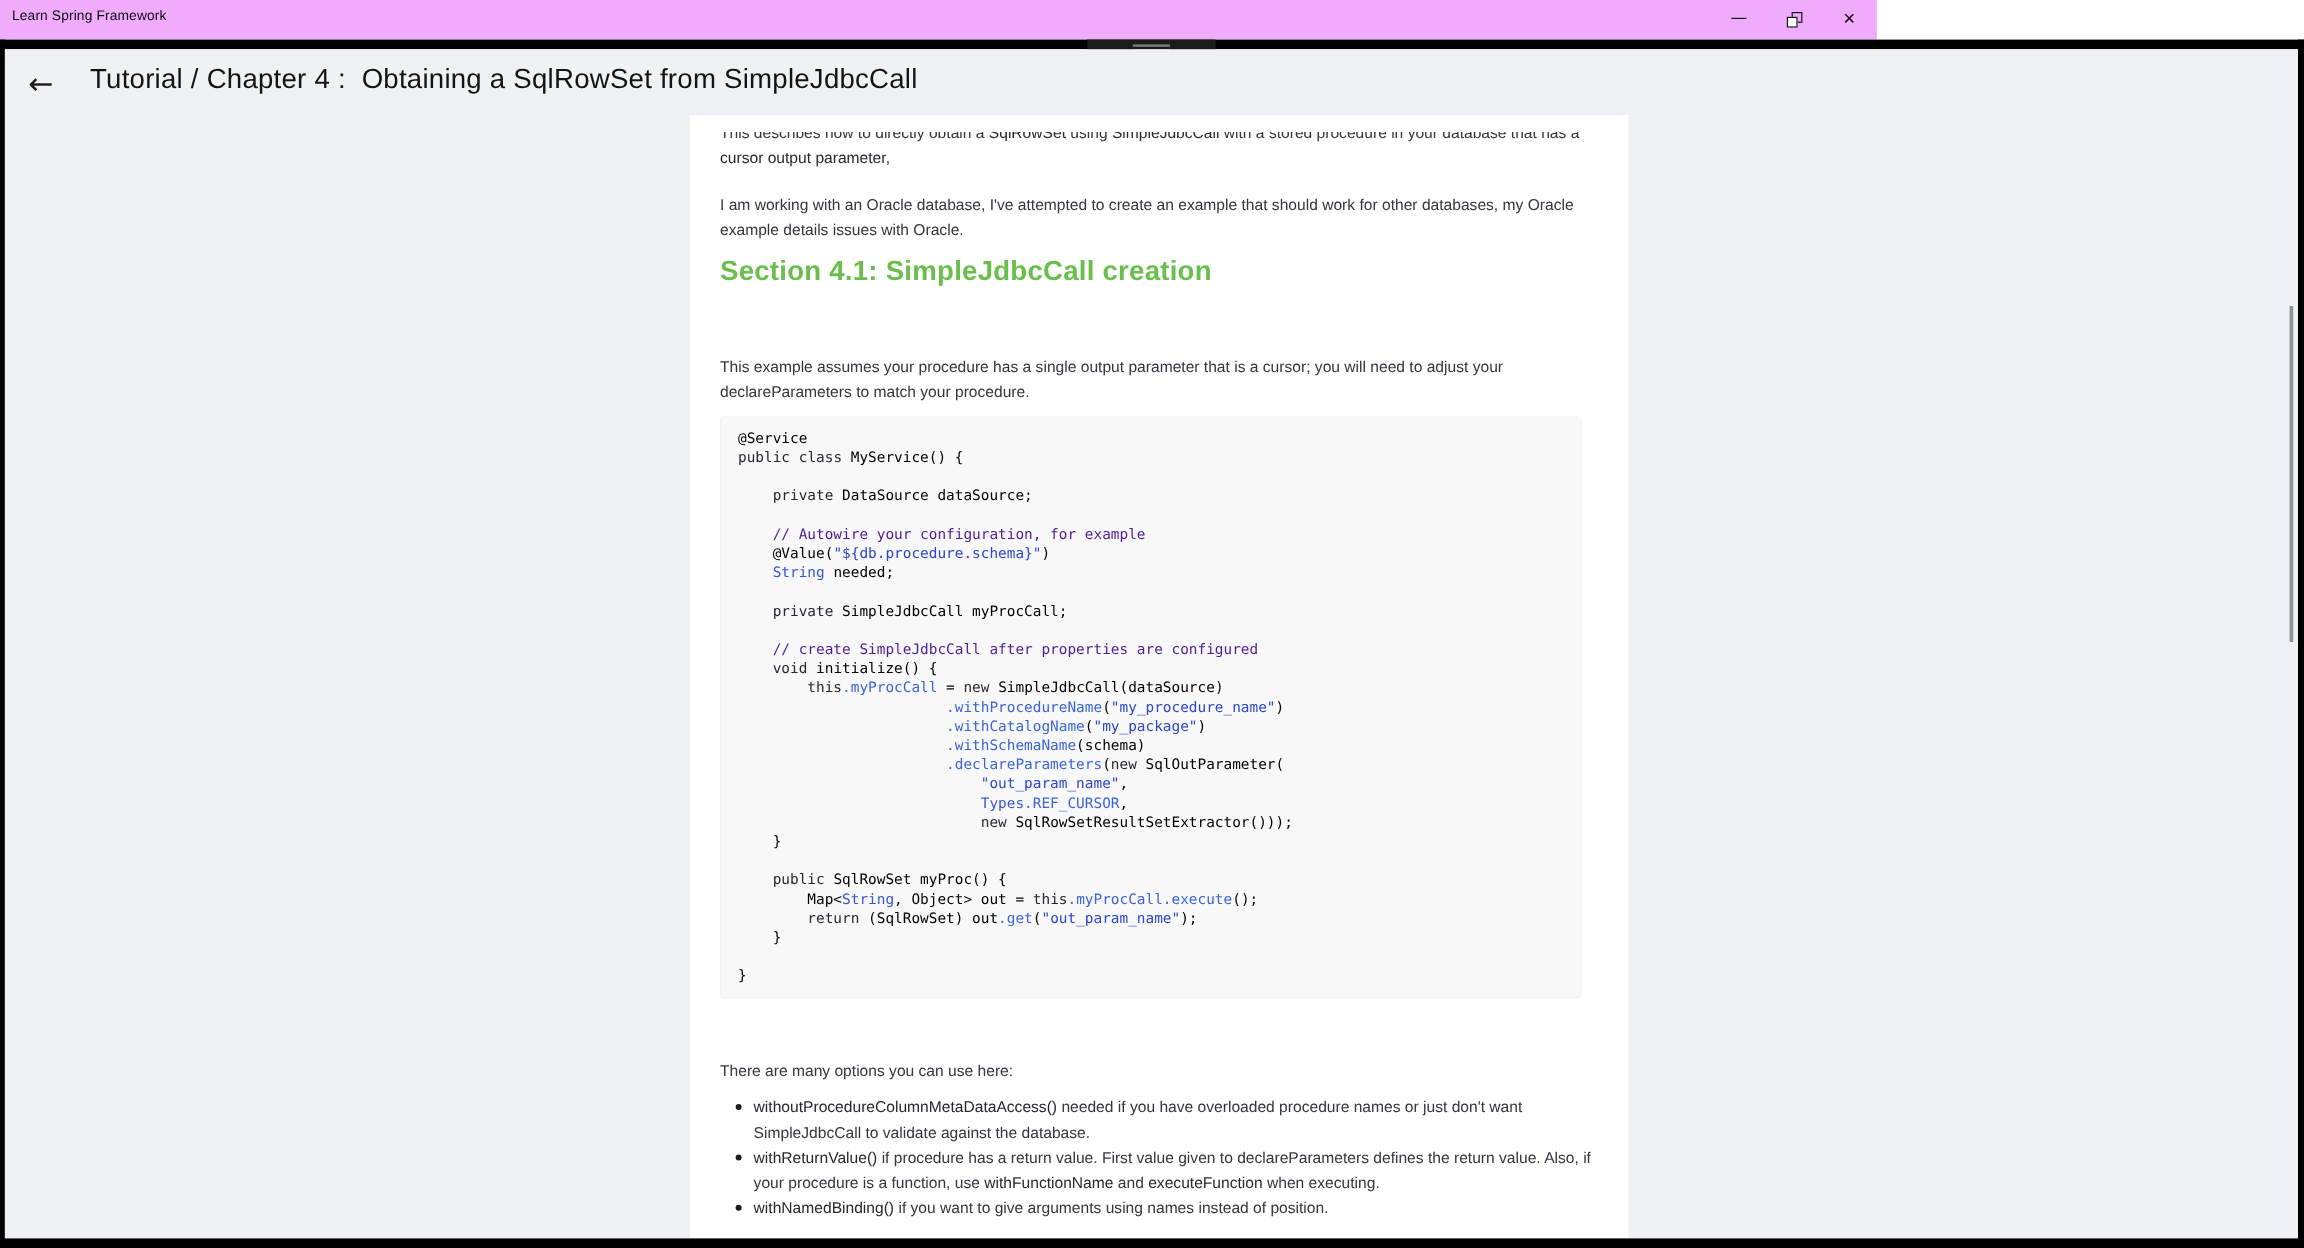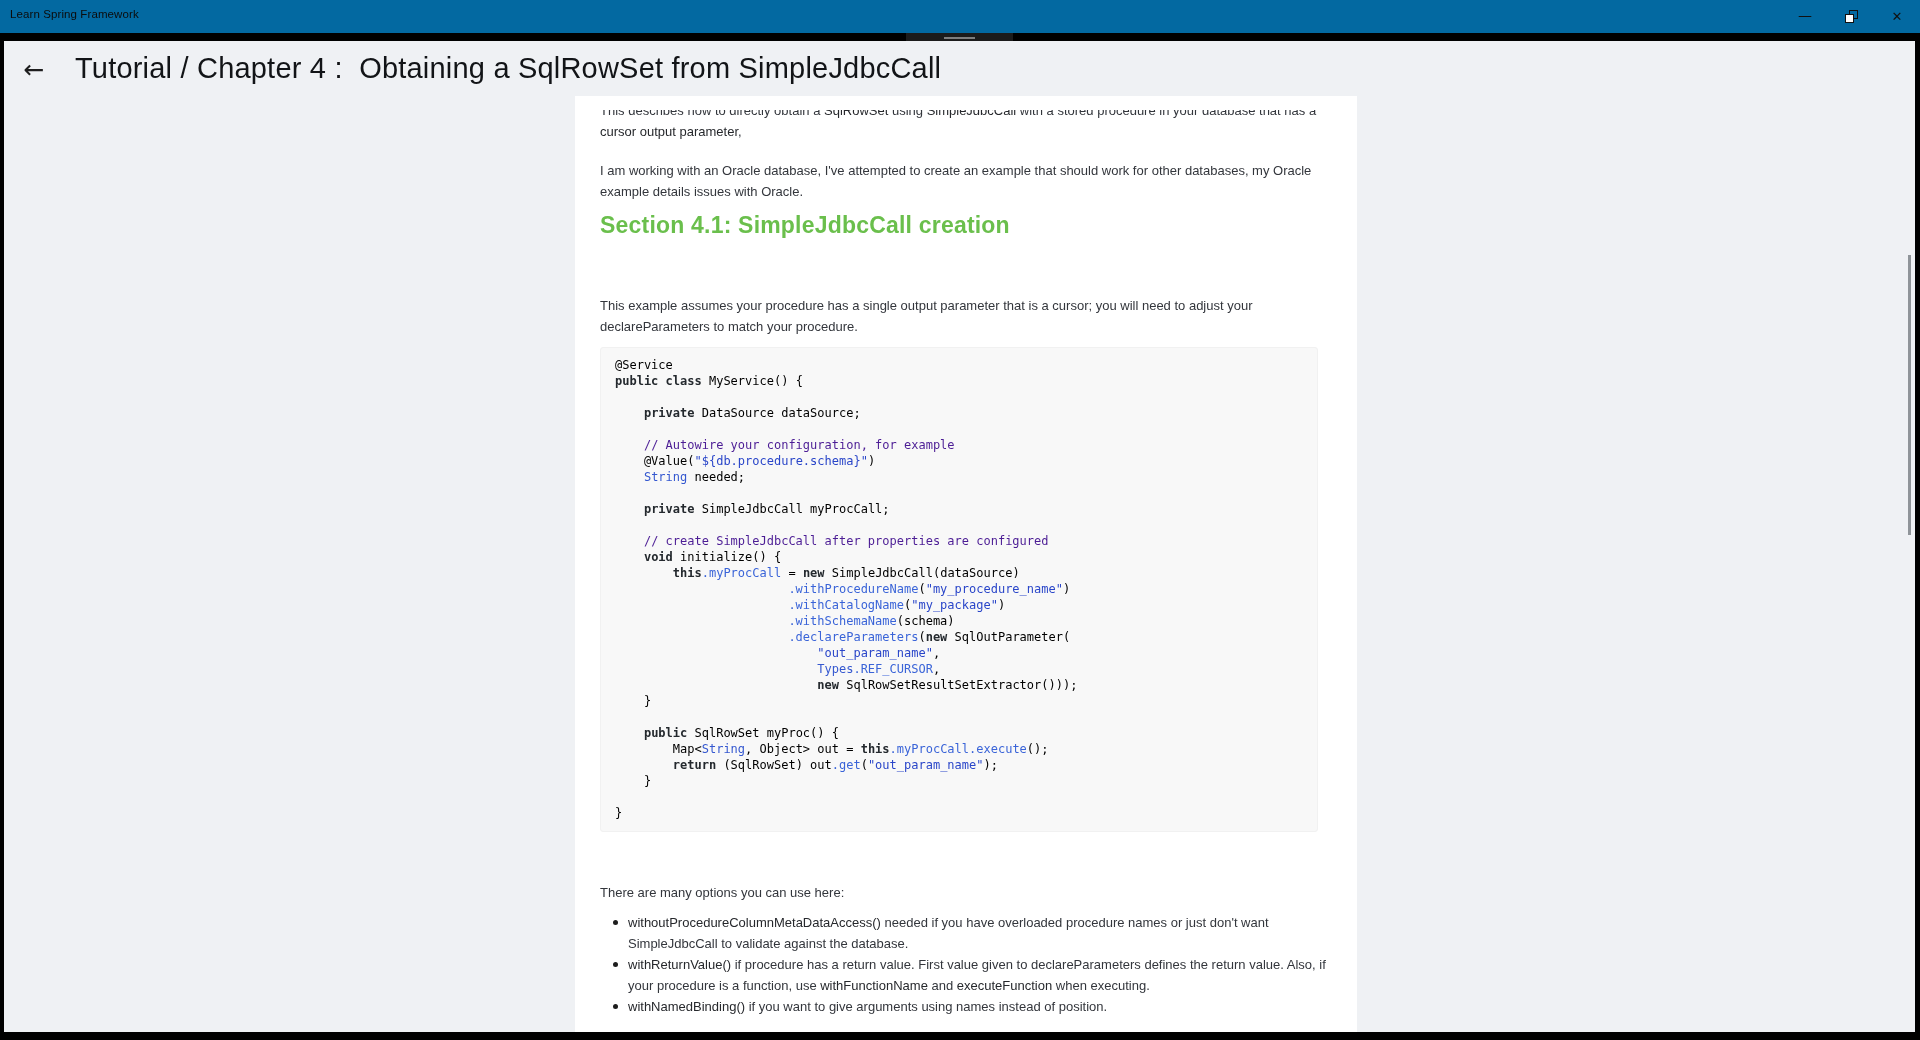--- a/index.html
+++ b/index.html
@@ -1,20 +1,20 @@
 <!DOCTYPE html>
 <html><head>
 <meta charset="utf-8">
 <style>
   *{margin:0;padding:0;box-sizing:border-box}
   html,body{width:1920px;height:1040px;overflow:hidden}
   body{position:relative;background:#fff;font-family:"Liberation Sans","DejaVu Sans",sans-serif;-webkit-font-smoothing:antialiased}
 
   
-  .titlebar{position:absolute;left:0;top:0;width:1920px;height:33px;background:#0369a1}
+  .titlebar{position:absolute;left:0;top:0;width:1564px;height:33px;background:#f0abfc}
   .app-title{position:absolute;left:10px;top:8px;font-size:11.5px;color:#0c0c0c;letter-spacing:.1px}
   .caption-buttons{position:absolute;right:0;top:0;height:33px;display:flex}
   .cap-btn{width:46px;height:33px;display:flex;align-items:center;justify-content:center;background:transparent;border:none;cursor:pointer}
   .glyph{font-family:"DejaVu Sans",sans-serif;font-size:13px;color:#111;line-height:1}
   .min-glyph{font-size:14px;margin-top:-4px}
   .restore-shape{position:relative;width:13px;height:13px}
   .restore-shape .back-sq{position:absolute;right:0;top:0;width:9px;height:9px;border:1px solid #111}
   .restore-shape .front-sq{position:absolute;left:0;bottom:0;width:9px;height:9px;border:1px solid #111;background:#fff}
 
   
@@ -23,38 +23,38 @@
   .drag-lines{position:absolute;left:38px;top:4px;width:31px}
   .drag-lines div{height:2px;background:#7e7e7e;margin-bottom:2px}
   .frame-left{position:absolute;left:0;top:33px;width:4px;height:1007px;background:#000}
   .frame-right{position:absolute;right:0;top:33px;width:5px;height:1007px;background:#000}
   .frame-bottom{position:absolute;left:0;top:1032px;width:1920px;height:8px;background:#000}
 
   
   .header{position:absolute;left:0;top:41px;width:1920px;height:55px;background:#eff1f4}
   .back-button{position:absolute;left:12px;top:8px;width:44px;height:40px;display:flex;align-items:center;justify-content:center;background:transparent;border:none;cursor:pointer}
   .back-arrow{font-family:"DejaVu Sans",sans-serif;font-size:25px;color:#1e1e1e;font-weight:400}
-  .page-title{position:absolute;left:75px;top:11px;font-size:29px;color:#121417;white-space:pre;letter-spacing:.2px}
+  .page-title{position:absolute;left:75px;top:11px;font-size:23px;color:#121417;white-space:pre;letter-spacing:.2px}
 
   
   .content{position:absolute;left:0;top:96px;width:1920px;height:936px;background:#eff1f4}
   .doc{position:absolute;left:575px;top:0;width:782px;height:936px;background:#ffffff;overflow:hidden}
 
   .p{font-size:13px;line-height:21px;color:#33363c}
   .p .b,.options-list .b{font-weight:400;color:#26282c}
   .p-intro-clip{position:absolute;left:25px;top:14px;width:740px;height:34px;overflow:hidden}
   .p-intro-clip .p{margin-top:-10px}
   .p-oracle{position:absolute;left:25px;top:64px;width:740px}
   .section-heading{position:absolute;left:25px;top:116px;font-size:23px;font-weight:700;color:#6abf4c;letter-spacing:.2px}
   .p-typically{position:absolute;left:25px;top:163px;width:740px}
   .p-example{position:absolute;left:25px;top:199px;width:740px}
 
   .codeblock{position:absolute;left:25px;top:251px;width:718px;background:#f8f8f8;border:1px solid #f1f1f1;border-radius:3px;padding:9px 14px 10px}
   .code-line{font-family:"DejaVu Sans Mono","Liberation Mono",monospace;font-size:12px;line-height:16px;min-height:16px;white-space:pre;color:#383c42}
-  .tok-k{font-weight:bold;color:#24292e}
+  .tok-k{font-weight:normal;color:#24292e}
   .tok-c{color:#4c1d95}
   .tok-s{color:#2a46c9}
   .tok-m{color:#3a64d8}
   .tok-t{color:#3558d0}
   .tok-p{color:#000000}
 
   .p-options{position:absolute;left:25px;top:786px;width:740px}
   .options-list{position:absolute;left:25px;top:816px;width:742px;list-style:none}
   .options-list li{position:relative;padding-left:28px;font-size:13px;line-height:21px;color:#33363c}
   .options-list li::before{content:"";position:absolute;left:13px;top:8px;width:5px;height:5px;border-radius:50%;background:#1d1d1d}

